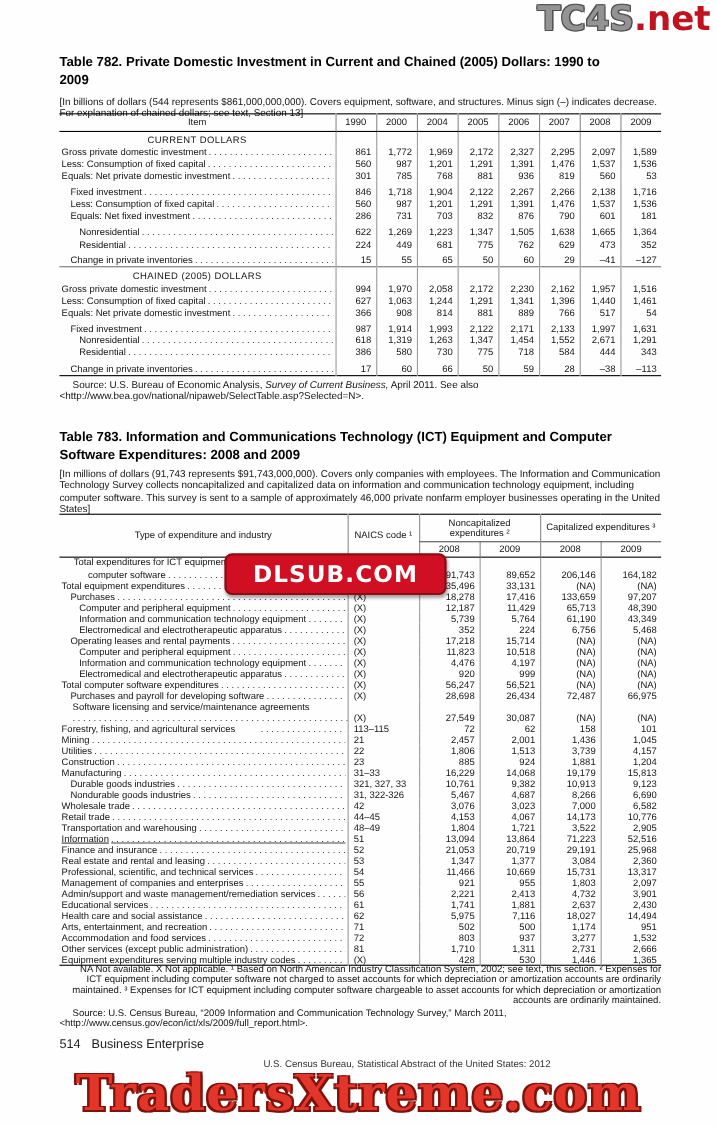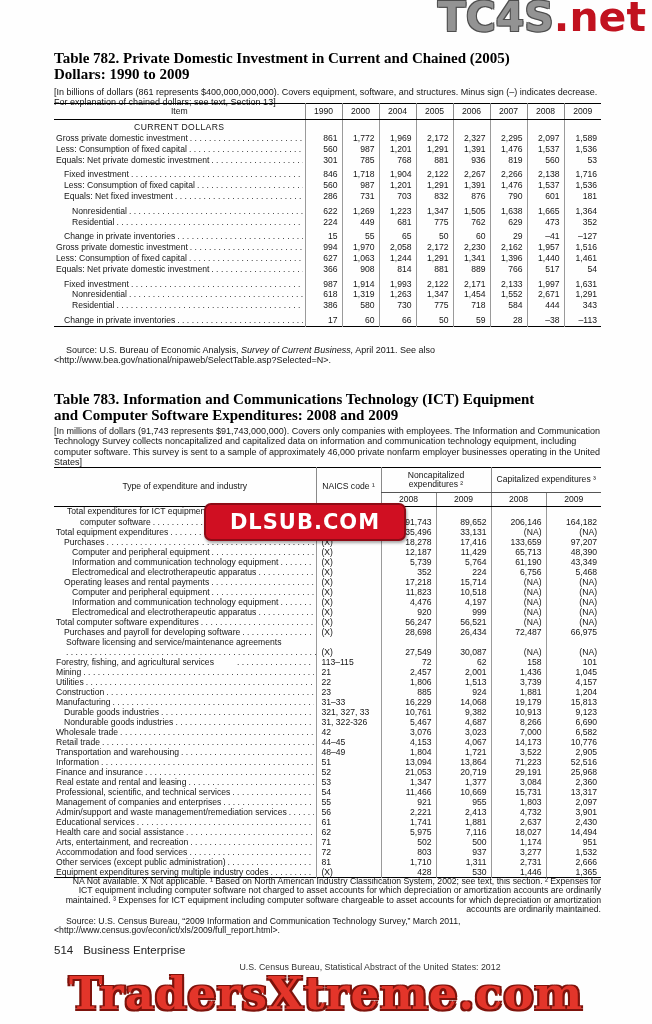--- a/index.html
+++ b/index.html
@@ -2,21 +2,21 @@
 <html><head>
 <meta charset="utf-8">
 <style>
   html,body{margin:0;padding:0;}
   body{width:652px;height:1024px;position:relative;background:#fefefe;color:#141414;
        font-family:"Liberation Sans",sans-serif;overflow:hidden;}
   .abs{position:absolute;}
   .cx{left:54px;width:547px;}
 
   
-  .tbl-title{font-family:Liberation Serif, serif;font-weight:bold;font-size:15px;line-height:16px;color:#000;}
+  .tbl-title{font-family:Liberation Sans, sans-serif;font-weight:bold;font-size:12px;line-height:16px;color:#000;}
   #t782-title{top:40px;width:508px;}
   #t783-title{top:381px;width:508px;}
   .tbl-note{font-size:9px;line-height:10.4px;}
   #t782-note{top:78px;}
   #t783-note{top:417px;}
 
   
   table{border-collapse:collapse;table-layout:fixed;width:547px;border-top:1.5px solid #000;border-bottom:1.5px solid #000;}
   th,td{padding:0;font-size:8.6px;font-weight:normal;color:#141414;}
   #t782{top:103px;}
@@ -54,37 +54,37 @@
   #t783-footnotes{top:868px;text-align:right;}
   #t783-source{top:908px;font-size:8.7px;line-height:9.6px;}
 
   
   #footer-left{left:54px;top:944px;font-size:11.5px;color:#222;}
   #footer-left .sec-name{margin-left:10px;}
   #footer-credit{left:90px;width:560px;top:962px;text-align:center;font-size:8.8px;color:#333;}
 
   
   .wm{z-index:30;}
-  #wm-top{top:0;right:6px;font-family:"DejaVu Sans",sans-serif;font-weight:bold;font-size:41px;line-height:34px;white-space:nowrap;}
+  #wm-top{top:0;right:6px;font-family:"DejaVu Sans",sans-serif;font-weight:bold;font-size:31px;line-height:34px;white-space:nowrap;}
   #wm-top .g{color:#939393;text-shadow:-1px -1px 0 #4e4e4e,1px -1px 0 #4e4e4e,-1px 1px 0 #4e4e4e,1px 1px 0 #4e4e4e;}
   #wm-top .r{color:#c1121f;}
   #wm-mid{left:204px;top:503px;width:198px;height:34px;background:#d00f22;border:2px solid #8e0b16;border-radius:7px;
           display:flex;align-items:center;justify-content:center;box-shadow:1px 2px 3px rgba(0,0,0,.35);}
   #wm-mid span{color:#fff;font-family:"DejaVu Sans",sans-serif;font-weight:bold;font-size:21px;letter-spacing:1px;}
   #wm-bottom{left:50%;transform:translateX(-50%);top:970px;font-family:"DejaVu Serif",serif;font-weight:bold;
              font-size:45px;line-height:48px;white-space:nowrap;color:#e3352a;letter-spacing:1px;
              text-shadow:-2px -1px 0 #7e130c,2px -1px 0 #7e130c,-2px 2px 0 #7e130c,2px 2px 0 #7e130c;}
 </style>
 </head>
 <body>
 
 <div>
 
   <h1 class="abs cx tbl-title" id="t782-title">Table 782. Private Domestic Investment in Current and Chained (2005) Dollars: 1990 to 2009</h1>
-  <p class="abs cx tbl-note" id="t782-note">[In billions of dollars (861 represents $400,000,000,000). Covers equipment, software, and structures. Minus sign (–) indicates decrease. For explanation of chained dollars; see text, Section 13]</p>
+  <p class="abs cx tbl-note" id="t782-note">[In billions of dollars (544 represents $861,000,000,000). Covers equipment, software, and structures. Minus sign (–) indicates decrease. For explanation of chained dollars; see text, Section 13]</p>
 
   <table class="abs cx" id="t782">
     <colgroup>
       <col style="width:251px">
         <col style="width:37px">
         <col style="width:37px">
         <col style="width:37px">
         <col style="width:37px">
       <col style="width:37px">
         <col style="width:37px">
@@ -253,20 +253,31 @@
           </td>
           <td class="num">15</td>
           <td class="num">55</td>
           <td class="num">65</td>
           <td class="num">50</td>
           <td class="num">60</td>
           <td class="num">29</td>
           <td class="num">–41</td>
           <td class="num">–127</td>
         </tr>
+        <tr class="sec-row sec2">
+          <td class="stub sec-h">CHAINED (2005) DOLLARS</td>
+          <td class="num"></td>
+          <td class="num"></td>
+          <td class="num"></td>
+          <td class="num"></td>
+          <td class="num"></td>
+          <td class="num"></td>
+          <td class="num"></td>
+          <td class="num"></td>
+        </tr>
         <tr class="b ">
           <td class="stub">
             <div class="lf" style="padding-left: 2px;">
               <span class="lbl">Gross private domestic investment</span>
               <span class="dots">. . . . . . . . . . . . . . . . . . . . . . . . . . . . . . . . . . . . . . . . . . . . . . . . . . . . . . . . . . . . . . . . . . . . . . . . . . . . . . . . . . . . . . . . . . </span>
             </div>
           </td>
           <td class="num">994</td>
           <td class="num">1,970</td>
           <td class="num">2,058</td>
@@ -699,21 +710,21 @@
             </div>
           </td>
           <td class="naics">48–49</td>
           <td class="num">1,804</td>
           <td class="num">1,721</td>
           <td class="num">3,522</td>
           <td class="num">2,905</td>
         </tr>
         <tr>
           <td class="stub">
-            <div class="lf" style="padding-left: 2px;">
+            <div class="lf" style="padding-left: 2px; text-decoration: underline;">
               <span class="lbl">Information</span>
               <span class="dots">. . . . . . . . . . . . . . . . . . . . . . . . . . . . . . . . . . . . . . . . . . . . . . . . . . . . . . . . . . . . . . . . . . . . . . . . . . . . . . . . . . . . . . . . . . </span>
             </div>
           </td>
           <td class="naics">51</td>
           <td class="num">13,094</td>
           <td class="num">13,864</td>
           <td class="num">71,223</td>
           <td class="num">52,516</td>
         </tr>

